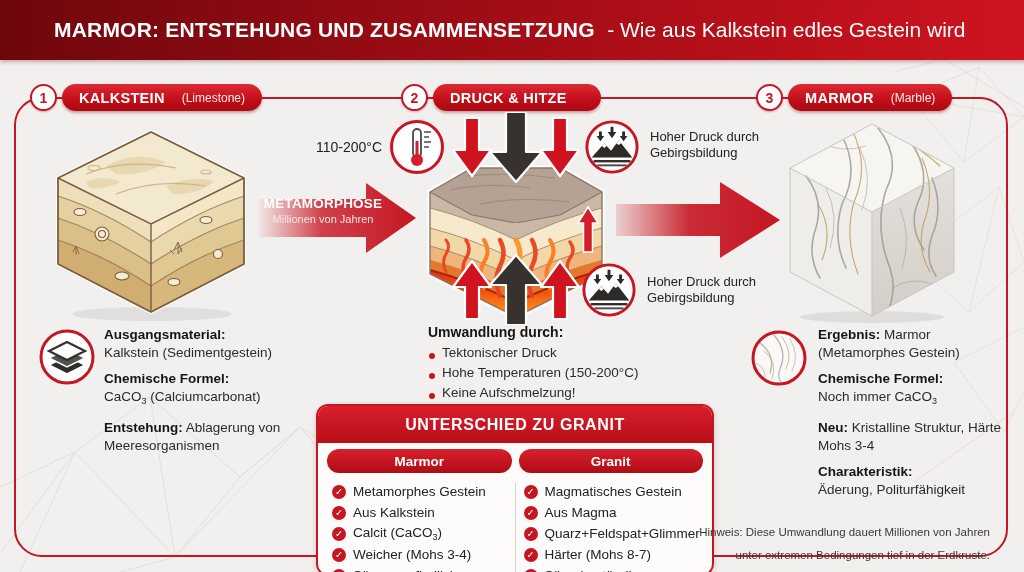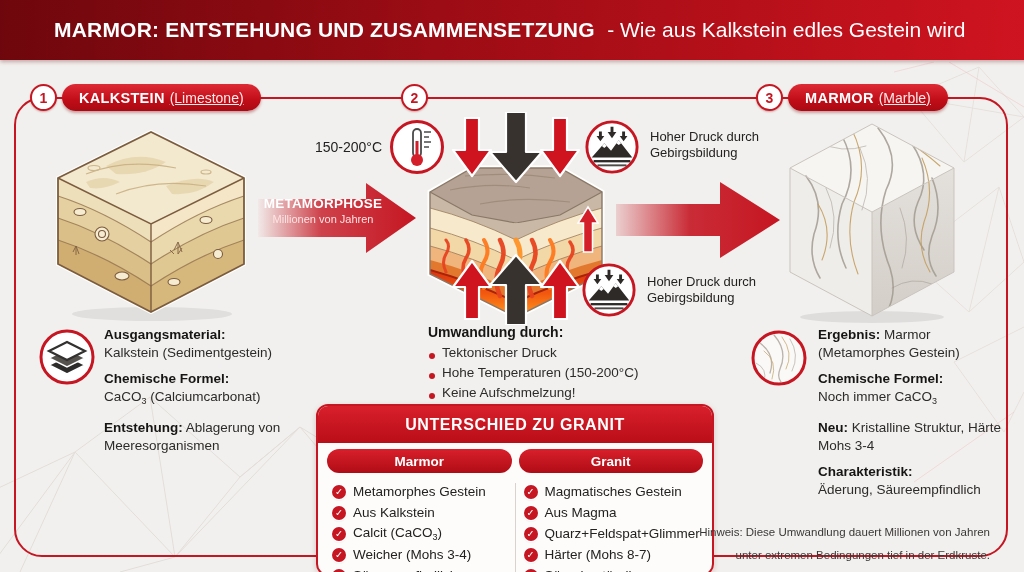--- a/index.html
+++ b/index.html
@@ -33,21 +33,21 @@
     background:#fff;border:2.5px solid #c51622;color:#c51622;
     font-size:14px;font-weight:bold;display:flex;align-items:center;justify-content:center;
     box-shadow:0 1px 2px rgba(120,0,6,.3);
   }
   .step-pill{
     height:27px;border-radius:14px;padding:0 17px;display:flex;align-items:center;
     background:linear-gradient(180deg,#dd2a35 0%,#c00d18 60%,#a90a13 100%);
     box-shadow:0 2px 3px rgba(120,0,6,.35);white-space:nowrap;
   }
   .step-name{color:#fff;font-size:14.5px;font-weight:bold;letter-spacing:.3px;}
-  .step-qual{color:#ffeaea;font-size:14px;font-weight:normal;margin-left:5px;text-decoration:underline;}
+  .step-qual{color:#ffeaea;font-size:12px;font-weight:normal;margin-left:17px;}
   
   .meta-text{position:absolute;left:4px;top:14px;width:122px;text-align:center;}
   .meta-title{font-size:13.5px;font-weight:bold;color:#fff;letter-spacing:.2px;}
   .meta-sub{font-size:11px;color:#ffe3e3;margin-top:2px;}
   .temp-label{font-size:14px;color:#222;text-align:right;font-weight:normal;}
   .pressure-label{font-size:13px;line-height:16px;color:#242220;}
   
   .facts{font-size:13.5px;line-height:17.5px;color:#2d2b29;}
   .facts p{margin:0 0 9px 0;}
   .facts .b{font-weight:bold;color:#161514;}
@@ -122,20 +122,24 @@
 
   <div class="abs step" style="left:30px;top:84px;">
     <div class="step-circle">1</div>
     <div class="step-pill">
       <span class="step-name">KALKSTEIN</span>
       <span class="step-qual">(Limestone)</span>
     </div>
   </div>
   <div class="abs step" style="left:401px;top:84px;">
     <div class="step-circle">2</div>
+    <div class="step-pill">
+      <span class="step-name">DRUCK &amp; HITZE</span>
+      <span class="step-qual"></span>
+    </div>
   </div>
   <div class="abs step" style="left:756px;top:84px;">
     <div class="step-circle">3</div>
     <div class="step-pill">
       <span class="step-name">MARMOR</span>
       <span class="step-qual">(Marble)</span>
     </div>
   </div>
 
   <svg class="abs" style="left:46px;top:116px;" width="212" height="208" viewBox="0 0 212 208">
@@ -203,21 +207,21 @@
         </linearGradient>
       </defs>
       <path d="M0,17 L108,17 L108,1 L158,36 L108,71 L108,55 L0,55 Z" fill="url(#gA)"></path>
     </svg>
     <div class="meta-text">
       <div class="meta-title">METAMORPHOSE</div>
       <div class="meta-sub">Millionen von Jahren</div>
     </div>
   </div>
 
-  <div class="abs temp-label" style="left:296px;top:139px;width:86px;">150-200°C</div>
+  <div class="abs temp-label" style="left:296px;top:139px;width:86px;">110-200°C</div>
   <svg class="abs" style="left:389px;top:119px;" width="56" height="56" viewBox="0 0 56 56">
     <circle cx="28" cy="28" r="25.5" fill="#fff" stroke="#c51622" stroke-width="3"></circle>
     <rect x="24" y="10" width="8" height="28" rx="4" fill="#fff" stroke="#4a4a4a" stroke-width="1.8"></rect>
     <rect x="26.5" y="22" width="3" height="15" fill="#d41f2a"></rect>
     <circle cx="28" cy="41" r="6" fill="#d41f2a"></circle>
     <g stroke="#4a4a4a" stroke-width="1.5">
       <line x1="35" y1="13" x2="42" y2="13"></line>
       <line x1="35" y1="18" x2="40" y2="18"></line>
       <line x1="35" y1="23" x2="42" y2="23"></line>
       <line x1="35" y1="28" x2="40" y2="28"></line>
@@ -481,19 +485,19 @@
     <p>
       <span class="b blk">Chemische Formel:</span>
       <span>Noch immer CaCO</span><span class="sub3">3</span>
     </p>
     <p>
       <span class="b">Neu:</span>
       <span>Kristalline Struktur, Härte Mohs 3-4</span>
     </p>
     <p>
       <span class="b blk">Charakteristik:</span>
-      <span>Äderung, Säureempfindlich</span>
+      <span>Äderung, Politurfähigkeit</span>
     </p>
   </div>
 
   <div class="abs note" style="left:690px;top:521px;width:300px;">Hinweis: Diese Umwandlung dauert Millionen von Jahren unter extremen Bedingungen tief in der Erdkruste.</div>
 
 </div>
 
 </body></html>

